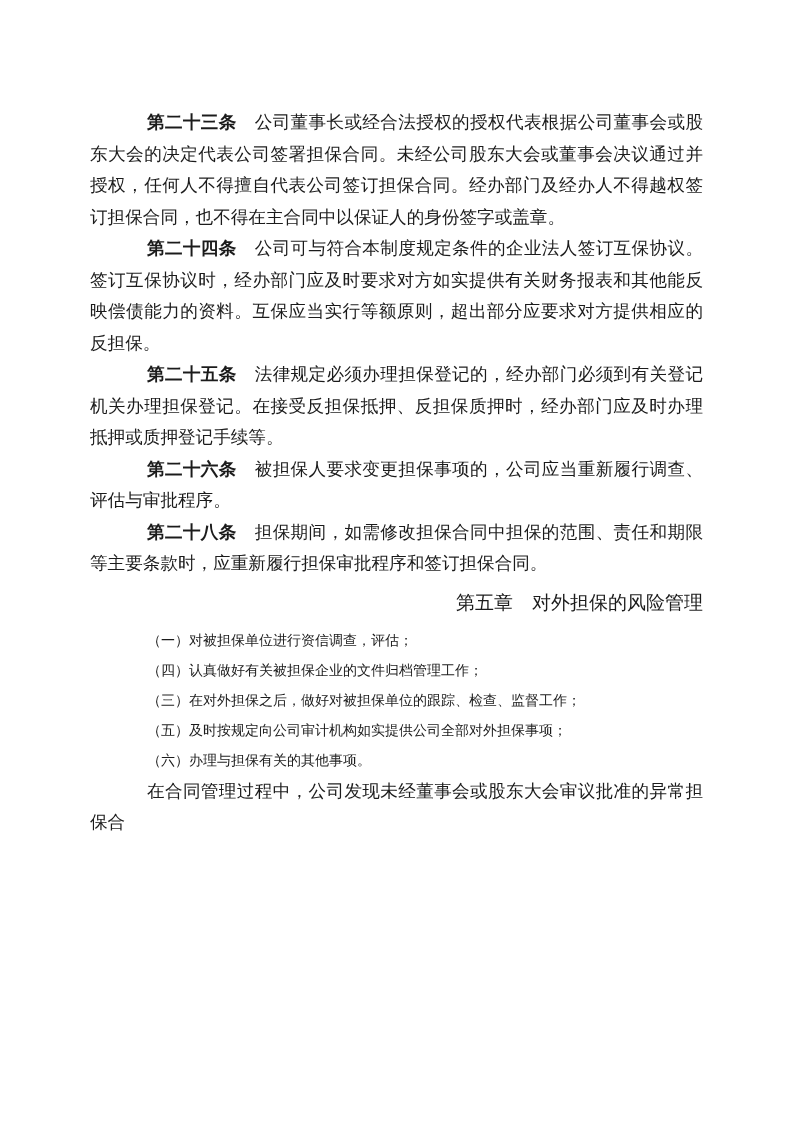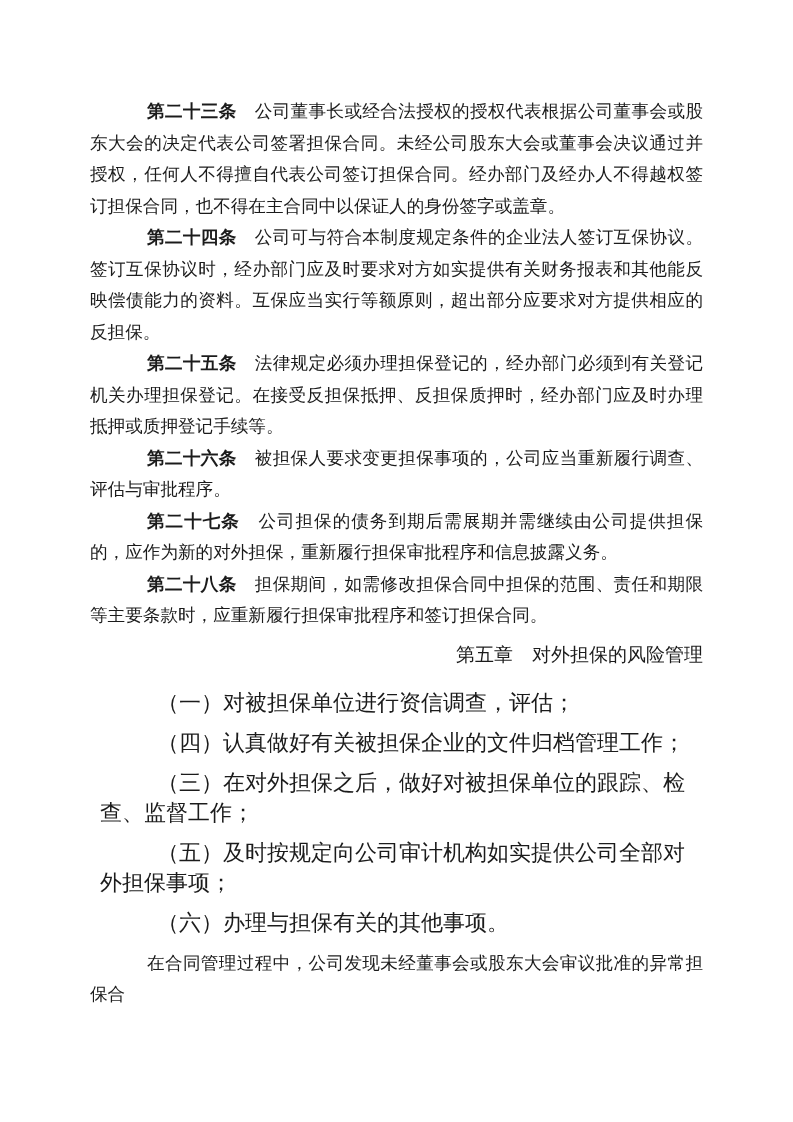--- a/index.html
+++ b/index.html
@@ -12,21 +12,21 @@
     width: 793px;
     height: 1122px;
     background: #ffffff;
     overflow: hidden;
     font-family: "Liberation Serif", "DejaVu Serif", serif;
     color: #1b1b1b;
   }
   .content {
     position: absolute;
     left: 90px;
-    top: 96px;
+    top: 107px;
     width: 613px;
   }
   .para {
     margin: 0;
     font-size: 17.6px;
     line-height: 31.5px;
     text-align: justify;
     text-indent: 57px;
     word-break: break-all;
   }
@@ -39,43 +39,42 @@
   }
   .chapter-heading {
     margin: 0;
     font-size: 19px;
     font-weight: normal;
     line-height: 46px;
     text-align: right;
     text-indent: 0;
   }
   .duty {
-    margin: 10px;
-    font-size: 22px;
+    margin: 0;
+    font-size: 14px;
     line-height: 30px;
     text-align: left;
     text-indent: 57px;
     word-break: break-all;
   }
 </style>
 </head>
 <body>
 
 <div class="page">
   <div class="content">
 
     <p class="para"><span class="term">第二十三条</span><span>公司董事长或经合法授权的授权代表根据公司董事会或股东大会的决定代表公司签署担保合同。未经公司股东大会或董事会决议通过并授权，任何人不得擅自代表公司签订担保合同。经办部门及经办人不得越权签订担保合同，也不得在主合同中以保证人的身份签字或盖章。</span></p>
 
     <p class="para"><span class="term">第二十四条</span><span>公司可与符合本制度规定条件的企业法人签订互保协议。签订互保协议时，经办部门应及时要求对方如实提供有关财务报表和其他能反映偿债能力的资料。互保应当实行等额原则，超出部分应要求对方提供相应的反担保。</span></p>
 
     <p class="para"><span class="term">第二十五条</span><span>法律规定必须办理担保登记的，经办部门必须到有关登记机关办理担保登记。在接受反担保抵押、反担保质押时，经办部门应及时办理抵押或质押登记手续等。</span></p>
 
     <p class="para"><span class="term">第二十六条</span><span>被担保人要求变更担保事项的，公司应当重新履行调查、评估与审批程序。</span></p>
 
-    <p class="para"><span class="term">第二十七条</span><span>公司担保的债务到期后需展期并需继续由公司提供担保的，应作为新的对外担保，重新履行担保审批程序和信息披露义务。</span></p>
 
     <p class="para"><span class="term">第二十八条</span><span>担保期间，如需修改担保合同中担保的范围、责任和期限等主要条款时，应重新履行担保审批程序和签订担保合同。</span></p>
 
     <h3 class="chapter-heading">第五章　对外担保的风险管理</h3>
 
 
     <p class="duty">（一）对被担保单位进行资信调查，评估；</p>
     <p class="duty">（四）认真做好有关被担保企业的文件归档管理工作；</p>
     <p class="duty">（三）在对外担保之后，做好对被担保单位的跟踪、检查、监督工作；</p>
     <p class="duty">（五）及时按规定向公司审计机构如实提供公司全部对外担保事项；</p>

